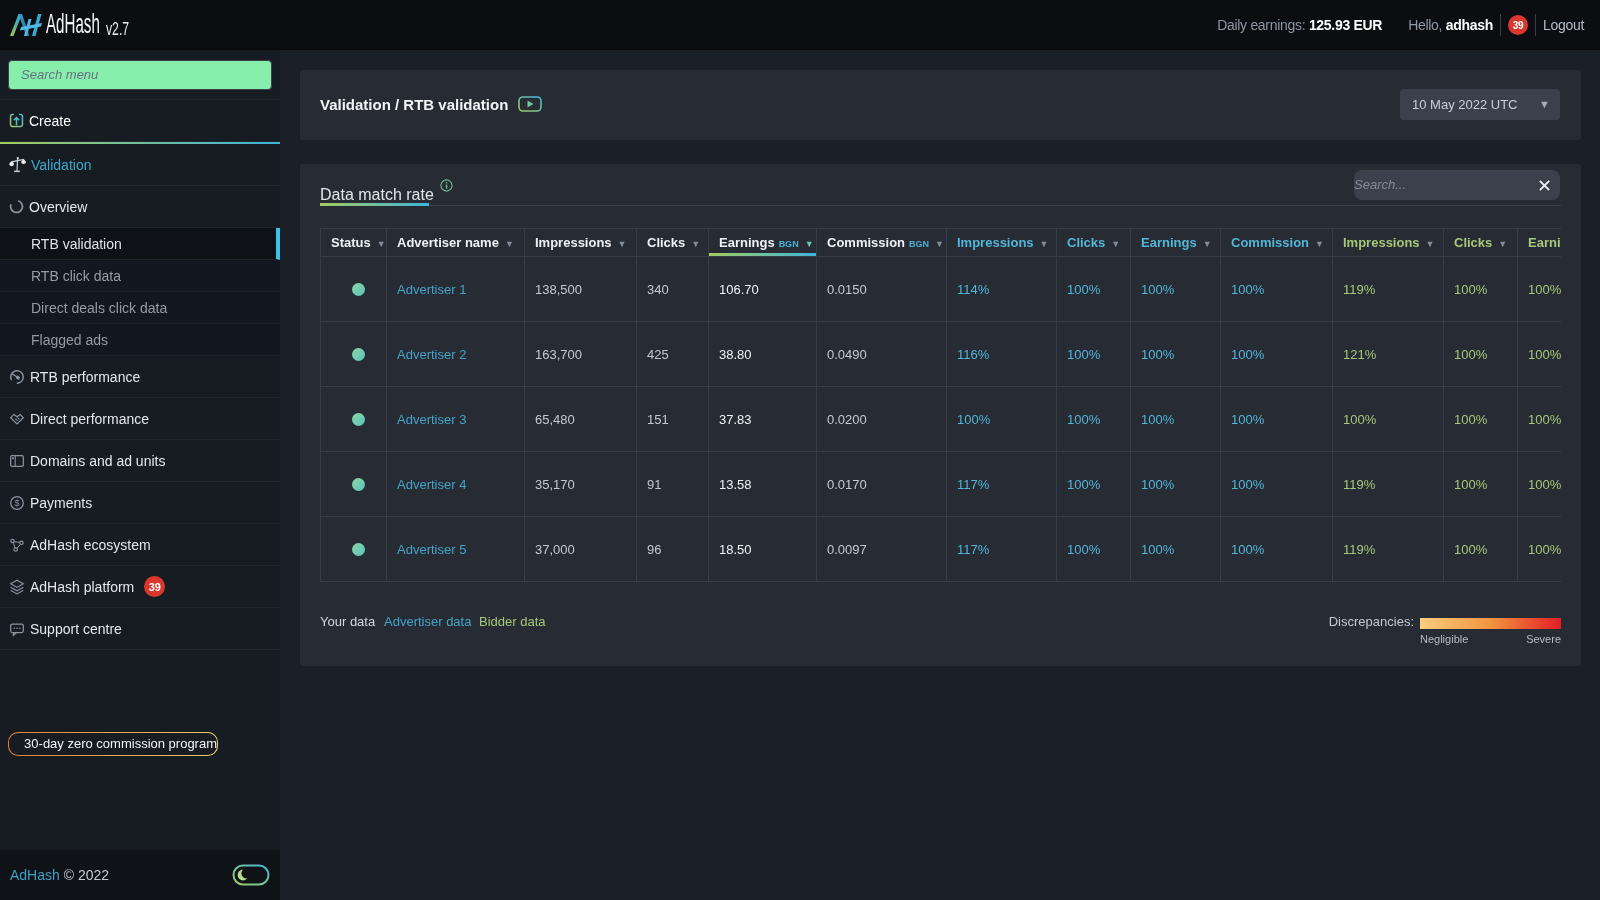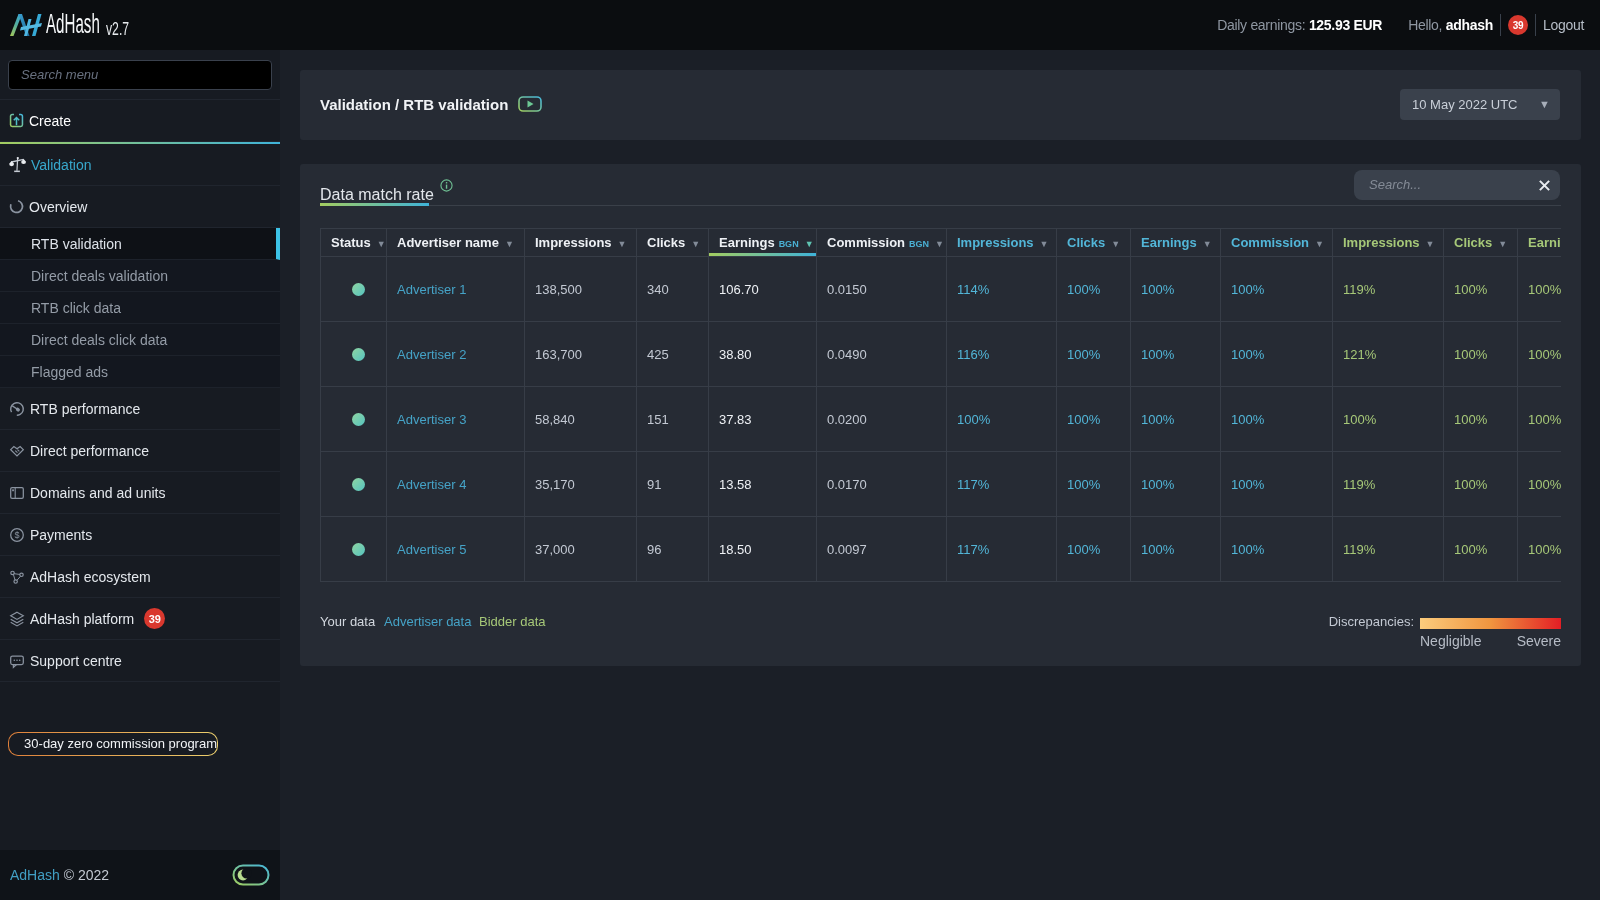--- a/index.html
+++ b/index.html
@@ -10,21 +10,21 @@
 #logo { position:absolute; left:10px; top:13px; display:flex; align-items:flex-start; }
 #logo .name { font-size:27px; line-height:23px; color:#f4f6f8; margin-left:3px; display:inline-block; transform:scaleX(0.56); transform-origin:0 0; letter-spacing:0; white-space:nowrap; }
 #logo .ver { font-size:18px; line-height:18px; color:#e8ebee; margin-left:-36px; margin-top:7px; display:inline-block; transform:scaleX(0.68); transform-origin:0 0; }
 #topright { position:absolute; right:16px; top:0; height:50px; display:flex; align-items:center; font-size:14px; letter-spacing:-0.3px; color:#8f97a2; }
 #topright b { color:#ffffff; font-weight:bold; }
 #topright .sep { width:1px; height:22px; background:#39404b; margin:0 7px; }
 .badge { display:inline-flex; align-items:center; justify-content:center; width:20px; height:20px; border-radius:50%; background:#d9382e; color:#fff; font-size:10px; font-weight:bold; }
 
 
 #sidebar { position:absolute; left:0; top:50px; width:280px; height:800px; background:#171b22; }
-#sb-search { position:absolute; left:8px; top:10px; width:264px; height:30px; background:#000000; border:1px solid #3a414d; border-radius:4px; color:#697180; font-style:italic; font-size:13px; line-height:28px; padding-left:12px; }
+#sb-search { position:absolute; left:8px; top:10px; width:264px; height:30px; background:#86efac; border:1px solid #3a414d; border-radius:4px; color:#697180; font-style:italic; font-size:13px; line-height:28px; padding-left:12px; }
 #menu { position:absolute; left:0; top:49px; width:280px; border-top:1px solid #21262f; }
 .mi { height:42px; display:flex; align-items:center; padding-left:8px; border-bottom:1px solid #20252e; font-size:14px; color:#e4e8ed; position:relative; }
 .mi svg { margin-right:4px; flex:0 0 auto; }
 .grad-line { height:2px; background:linear-gradient(90deg,#a3cc60,#3fb3d9); }
 .sub { background:#13171f; }
 .sub .si { height:32px; line-height:32px; padding-left:31px; font-size:14px; color:#949ca7; border-bottom:1px solid #1d222b; }
 .sub .si.active { background:#0e1116; color:#dde2e9; border-right:4px solid #3cc2e6; }
 #sb-btn { position:absolute; left:8px; top:682px; width:210px; height:24px; border:1px solid #e0953f; border-radius:10px; color:#f2f4f7; font-size:13px; line-height:22px; text-align:right; background:linear-gradient(#171b22,#171b22) padding-box, linear-gradient(90deg,#e0803a,#ecd06e) border-box; border:1px solid transparent; }
 #sb-footer { position:absolute; left:0; top:800px; width:280px; height:50px; background:#0f1318; display:flex; align-items:center; }
 #sb-footer .txt { margin-left:10px; font-size:14px; color:#c3c9d2; }
@@ -34,21 +34,21 @@
 .card { position:absolute; background:#262b34; border-radius:3px; }
 #hcard { left:300px; top:70px; width:1281px; height:70px; }
 #hcard h1 { position:absolute; left:20px; top:0; height:70px; line-height:70px; font-size:15px; color:#f1f3f6; font-weight:bold; }
 #datesel { position:absolute; left:1100px; top:19px; width:160px; height:31px; background:#3a414c; border-radius:4px; font-size:13px; color:#c9cfd8; line-height:31px; padding-left:12px; }
 #datesel .arr { position:absolute; right:10px; top:0; color:#a7aeb9; font-size:11px; }
 
 #tcard { left:300px; top:164px; width:1281px; height:502px; }
 #tabtitle { position:absolute; left:20px; top:15px; font-size:16px; color:#e3e7ec; }
 #tabline { position:absolute; left:20px; top:41px; width:1241px; height:1px; background:#3a4049; }
 #tabgrad { position:absolute; left:20px; top:39px; width:109px; height:3px; background:linear-gradient(90deg,#a3cc60,#3fb3d9); }
-#tsearch { position:absolute; left:1054px; top:6px; width:206px; height:30px; background:#3a414c; border-radius:8px; font-size:13px; font-style:italic; color:#848b96; line-height:30px; padding-left:15px; }
+#tsearch { position:absolute; left:1054px; top:6px; width:206px; height:30px; background:#3a414c; border-radius:8px; font-size:13px; font-style:italic; color:#848b96; line-height:30px; }
 
 #tablewrap { position:absolute; left:20px; top:64px; width:1241px; height:361px; overflow:hidden; }
 table { border-collapse:collapse; table-layout:fixed; width:1307px; }
 th,td { border:1px solid #373d47; font-size:13px; padding:0 0 0 10px; text-align:left; vertical-align:middle; overflow:hidden; white-space:nowrap; }
 th { height:28px; color:#eef1f5; font-weight:bold;margin-top:48px; }
 td { height:65px; color:#c3c9d3; }
 th .arr { font-size:9px; color:#828b98; margin-left:6px; }
 th.cy, td.cy { color:#52b6d8; }
 th.gr, td.gr { color:#a6c878; }
 td.cy, td.gr { font-weight:normal; }
@@ -57,21 +57,21 @@
 td a { color:#45a3c7; text-decoration:none; }
 .dot { width:13px; height:13px; border-radius:50%; background:linear-gradient(135deg,#90d6a2,#55c3c0); margin:0 auto; }
 th.sorted { position:relative; }
 th.sorted .uline { position:absolute; left:0; bottom:0; width:100%; height:3px; background:linear-gradient(90deg,#a3cc60,#3fb3d9); }
 th.sorted .arr { color:#5fc4b2; }
 
 #legend { position:absolute; top:450px; left:20px; width:1241px; height:20px; font-size:13px; }
 #legend span { position:absolute; top:0; }
 #discl { position:absolute; right:167px; top:450px; font-size:13px; color:#c3c9d3; }
 #discbar { position:absolute; left:1120px; top:454px; width:141px; height:11px; background:linear-gradient(90deg,#fbcc7d,#f0953f,#e31e25); }
-#disclabels { position:absolute; left:1120px; top:469px; width:141px; font-size:14px; color:#b6bcc6; }
+#disclabels { position:absolute; left:1120px; top:469px; width:141px; font-size:11px; color:#b6bcc6; }
 </style>
 </head>
 <body>
 <div id="topbar">
   <div id="logo">
     <svg width="33" height="23" viewBox="0 0 33 23">
       <defs>
         <linearGradient id="lgA" x1="0" y1="1" x2="0.6" y2="0">
           <stop offset="0" stop-color="#a8c855"></stop>
             <stop offset="0.6" stop-color="#55ad9d"></stop>
@@ -132,21 +132,20 @@
       Validation
     </div>
     <div class="mi">
       <svg width="17" height="17" viewBox="0 0 20 20">
           <circle cx="10" cy="10" r="7" stroke="#8a93a0" stroke-width="2" fill="none" stroke-dasharray="33 11" transform="rotate(-75 10 10)"></circle>
         </svg>
       Overview
     </div>
     <div class="sub">
       <div class="si active">RTB validation</div>
-      <div class="si">Direct deals validation</div>
       <div class="si">RTB click data</div>
       <div class="si">Direct deals click data</div>
       <div class="si">Flagged ads</div>
     </div>
     <div class="mi">
       <svg width="18" height="18" viewBox="0 0 20 20">
           <circle cx="10" cy="10" r="7" stroke="#8a93a0" stroke-width="1.6" fill="none" stroke-dasharray="36 8" transform="rotate(150 10 10)"></circle>
           <path d="M10 10 L4.8 6.5" stroke="#8a93a0" stroke-width="1.6"></path>
           <ellipse cx="11" cy="10.7" rx="2.4" ry="2" fill="#8a93a0" transform="rotate(35 11 10.7)"></ellipse>
         </svg>
@@ -314,21 +313,21 @@
             <td class="cy">100%</td>
         <td class="gr">121%</td>
             <td class="gr">100%</td>
             <td class="gr">100%</td>
       </tr>
       <tr>
         <td>
               <div class="dot"></div>
             </td>
         <td><a>Advertiser 3</a></td>
-        <td>58,840</td>
+        <td>65,480</td>
             <td>151</td>
             <td class="white">37.83</td>
             <td>0.0200</td>
         <td class="cy">100%</td>
             <td class="cy">100%</td>
             <td class="cy">100%</td>
             <td class="cy">100%</td>
         <td class="gr">100%</td>
             <td class="gr">100%</td>
             <td class="gr">100%</td>

